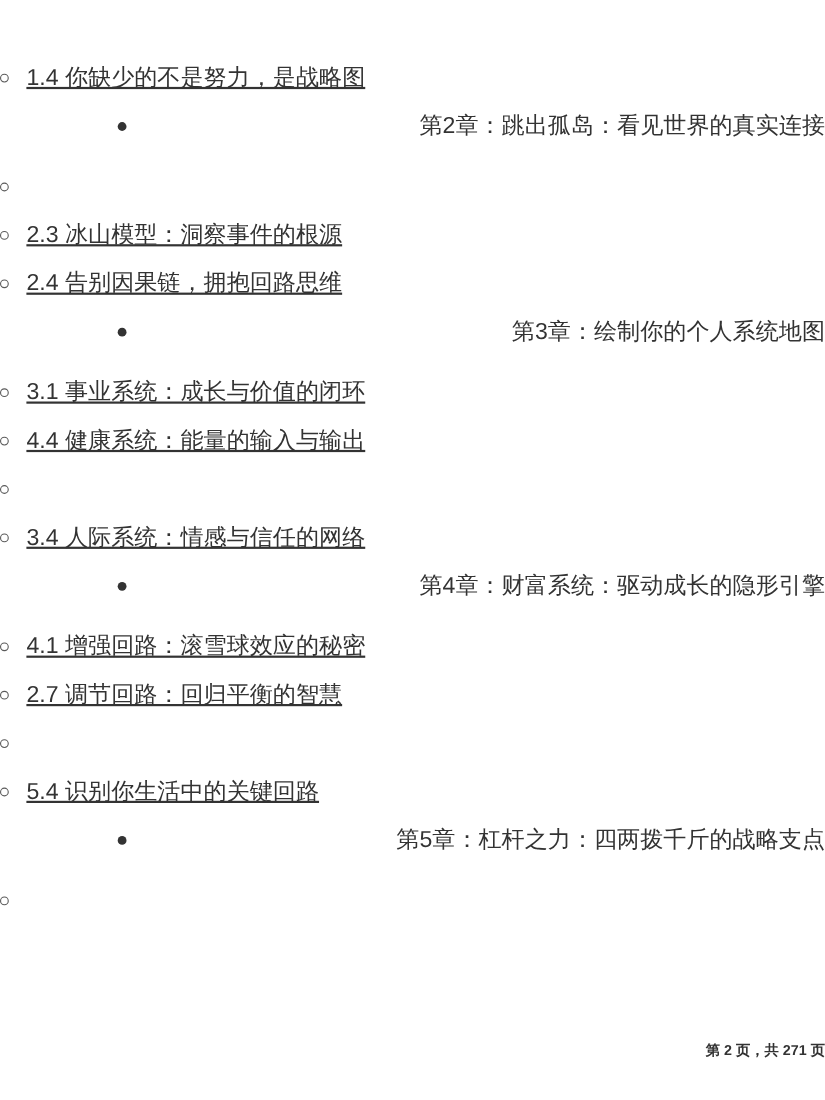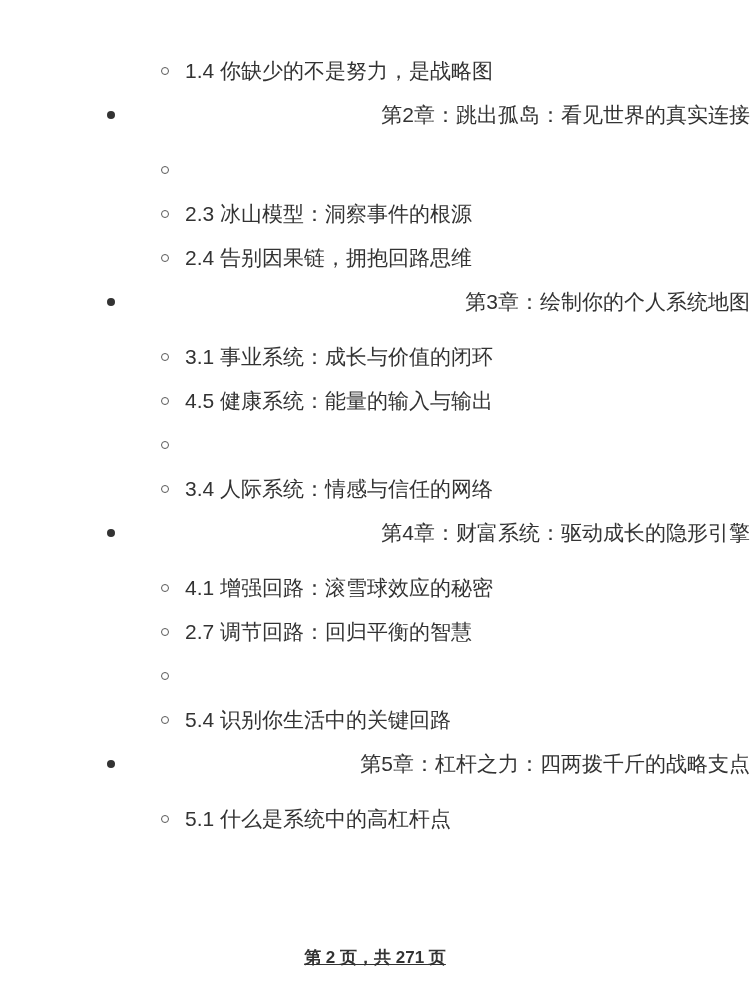--- a/index.html
+++ b/index.html
@@ -31,22 +31,22 @@
     line-height: 28px;
     white-space: nowrap;
   }
   .row.chapter {
     padding-left: 107px;
     margin-top: 14px;
     margin-bottom: 27px;
     justify-content: space-between;
   }
   .row.sub {
-    padding-left: 161px;
     margin-bottom: 16px;
+    text-decoration: underline;
   }
   .bullet {
     flex: 0 0 auto;
     display: inline-block;
     border-radius: 50%;
   }
   .bullet.disc {
     width: 8px;
     height: 8px;
     background: #333333;
@@ -60,25 +60,24 @@
     margin-right: 16px;
   }
   .label {
     display: inline-block;
   }
   .footer {
     position: absolute;
     left: 0;
     right: 0;
     top: 946px;
-    text-align: center;
-    font-size: 17px;
+    text-align: right;
+    font-size: 13px;
     font-weight: 600;
     color: #333333;
-    text-decoration: underline;
   }
 </style>
 </head>
 <body>
 
 <div class="page">
   <div class="toc">
 
     <div class="row sub">
       <span class="bullet circle"></span>
@@ -104,21 +103,21 @@
     <div class="row chapter">
       <span class="bullet disc"></span>
       <span class="label">第3章：绘制你的个人系统地图</span>
     </div>
     <div class="row sub">
       <span class="bullet circle"></span>
       <span class="label">3.1 事业系统：成长与价值的闭环</span>
     </div>
     <div class="row sub">
       <span class="bullet circle"></span>
-      <span class="label">4.5 健康系统：能量的输入与输出</span>
+      <span class="label">4.4 健康系统：能量的输入与输出</span>
     </div>
     <div class="row sub">
       <span class="bullet circle"></span>
     </div>
     <div class="row sub">
       <span class="bullet circle"></span>
       <span class="label">3.4 人际系统：情感与信任的网络</span>
     </div>
 
     <div class="row chapter">
@@ -140,21 +139,20 @@
       <span class="bullet circle"></span>
       <span class="label">5.4 识别你生活中的关键回路</span>
     </div>
 
     <div class="row chapter">
       <span class="bullet disc"></span>
       <span class="label">第5章：杠杆之力：四两拨千斤的战略支点</span>
     </div>
     <div class="row sub">
       <span class="bullet circle"></span>
-      <span class="label">5.1 什么是系统中的高杠杆点</span>
     </div>
 
   </div>
 
   <div class="footer">
     <span>第 2 页，共 271 页</span>
   </div>
 </div>
 
 </body></html>

